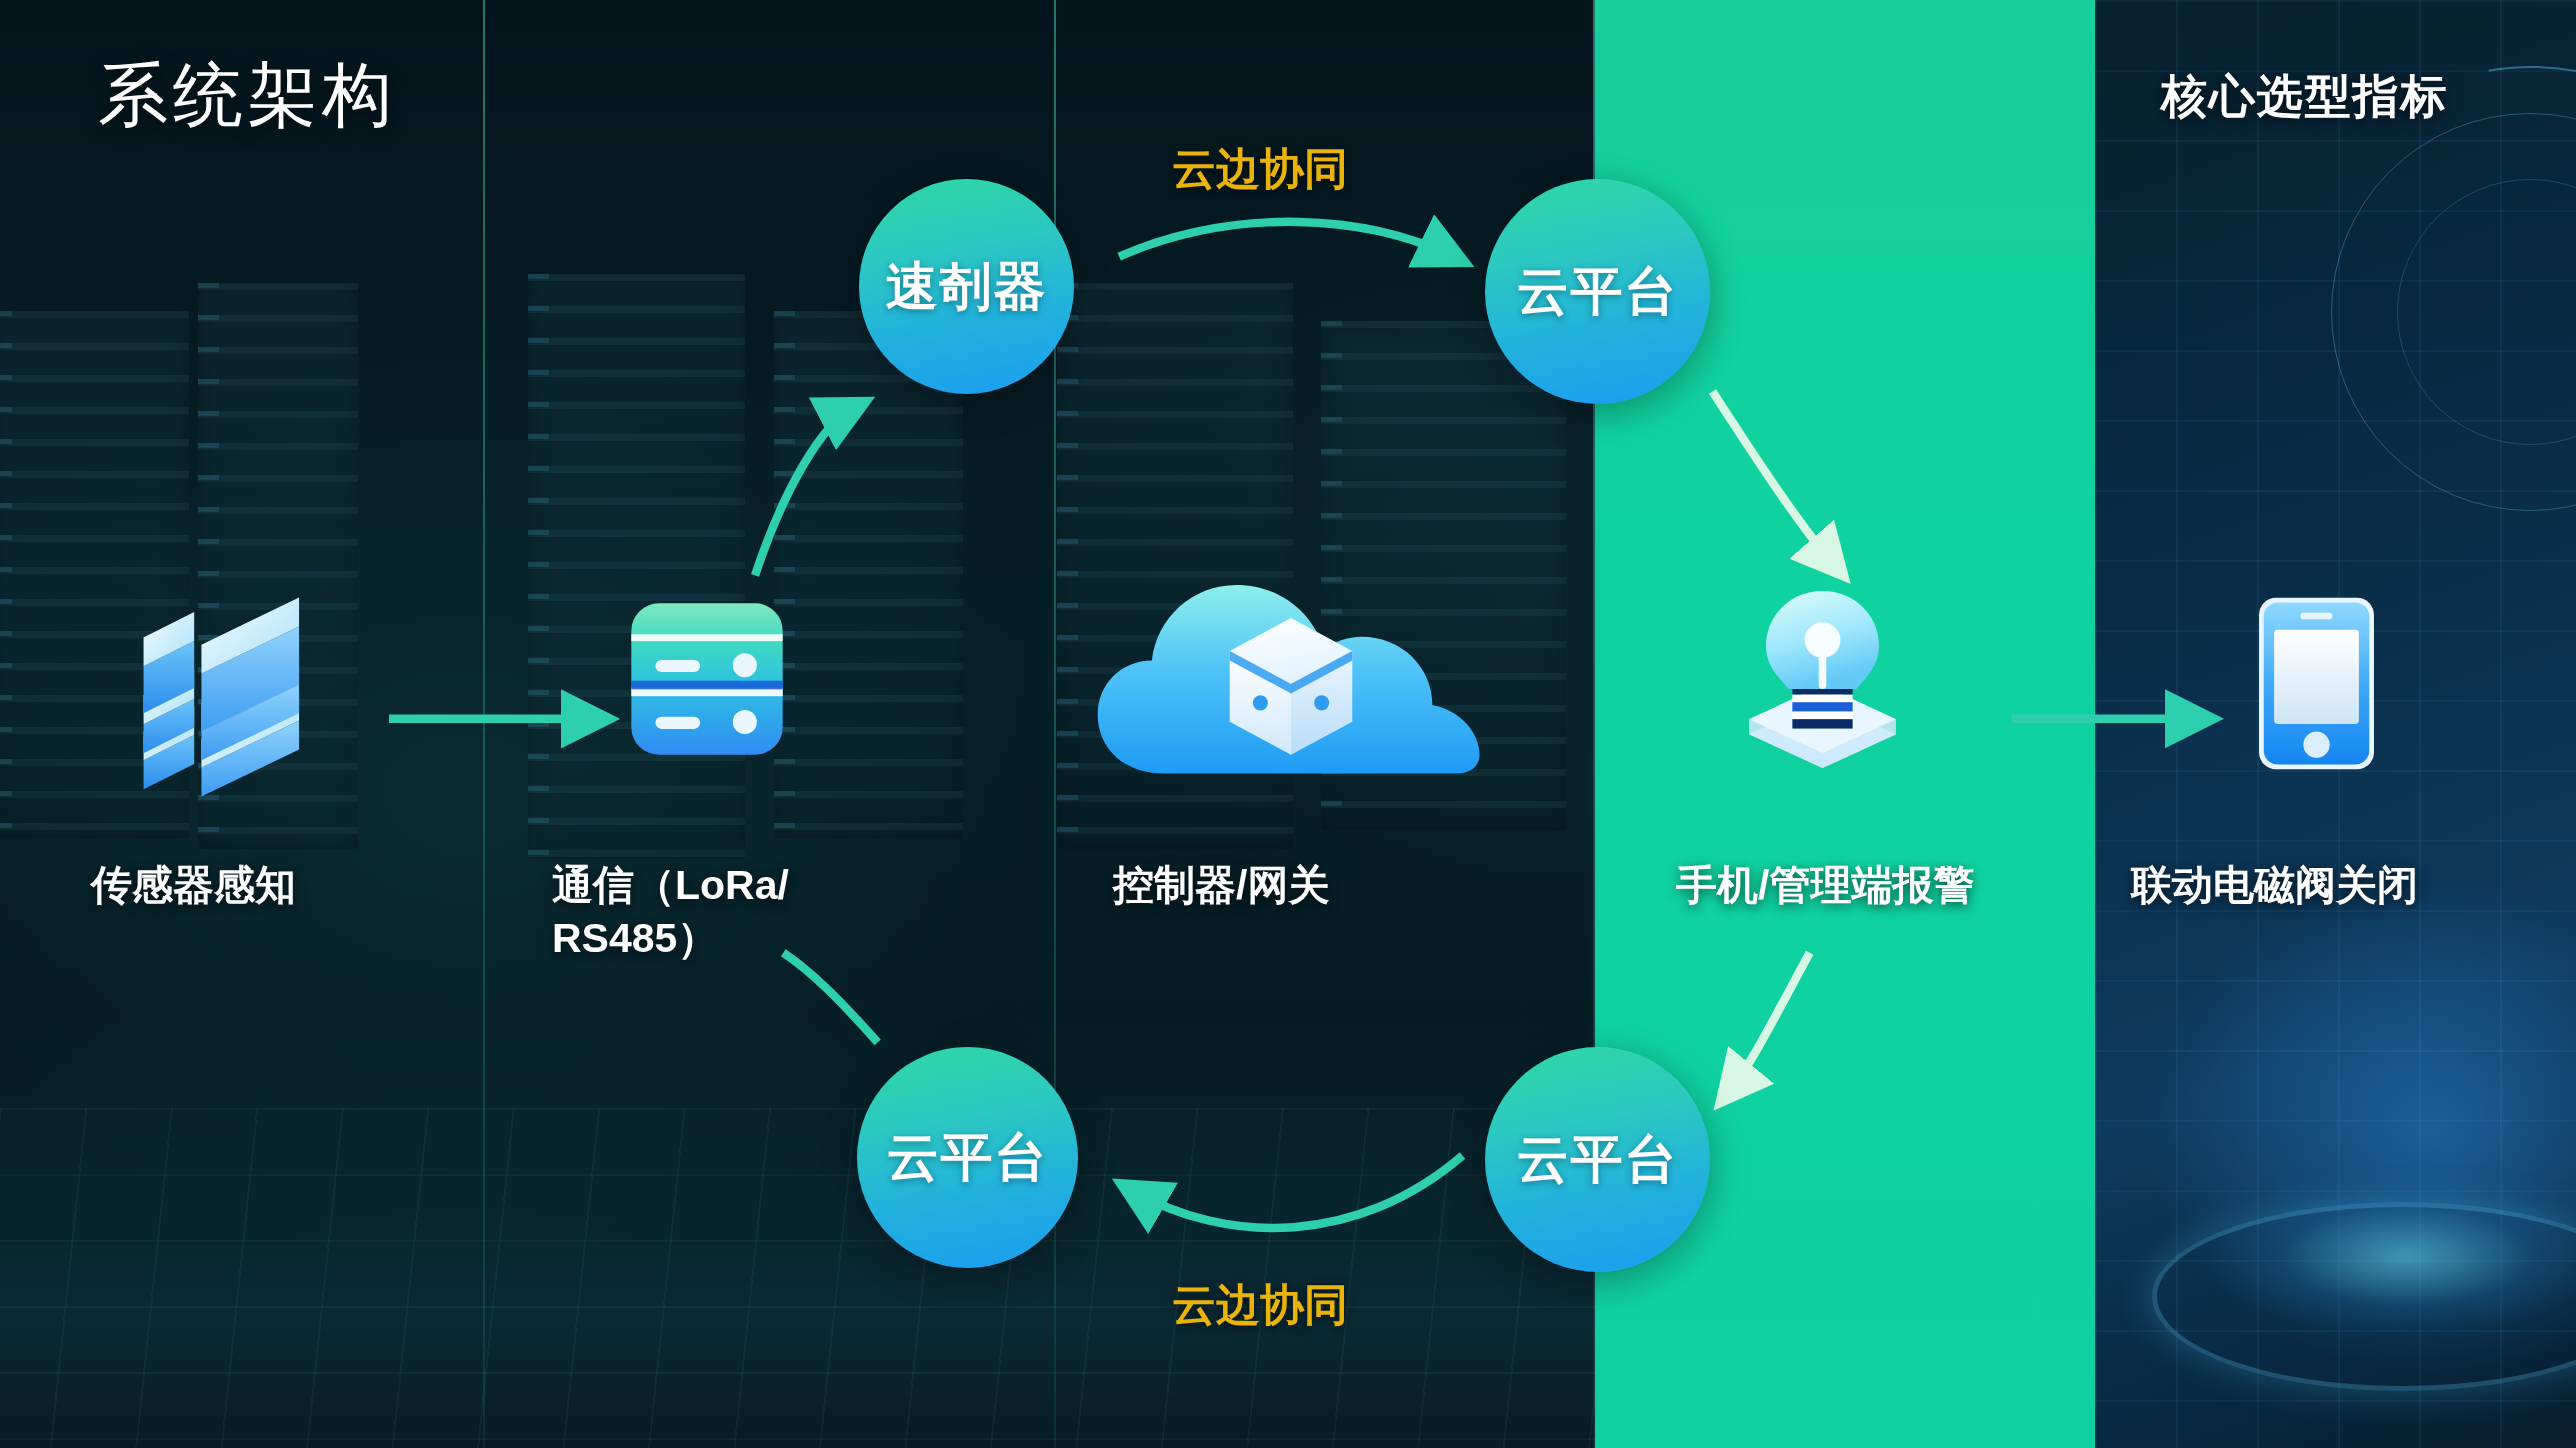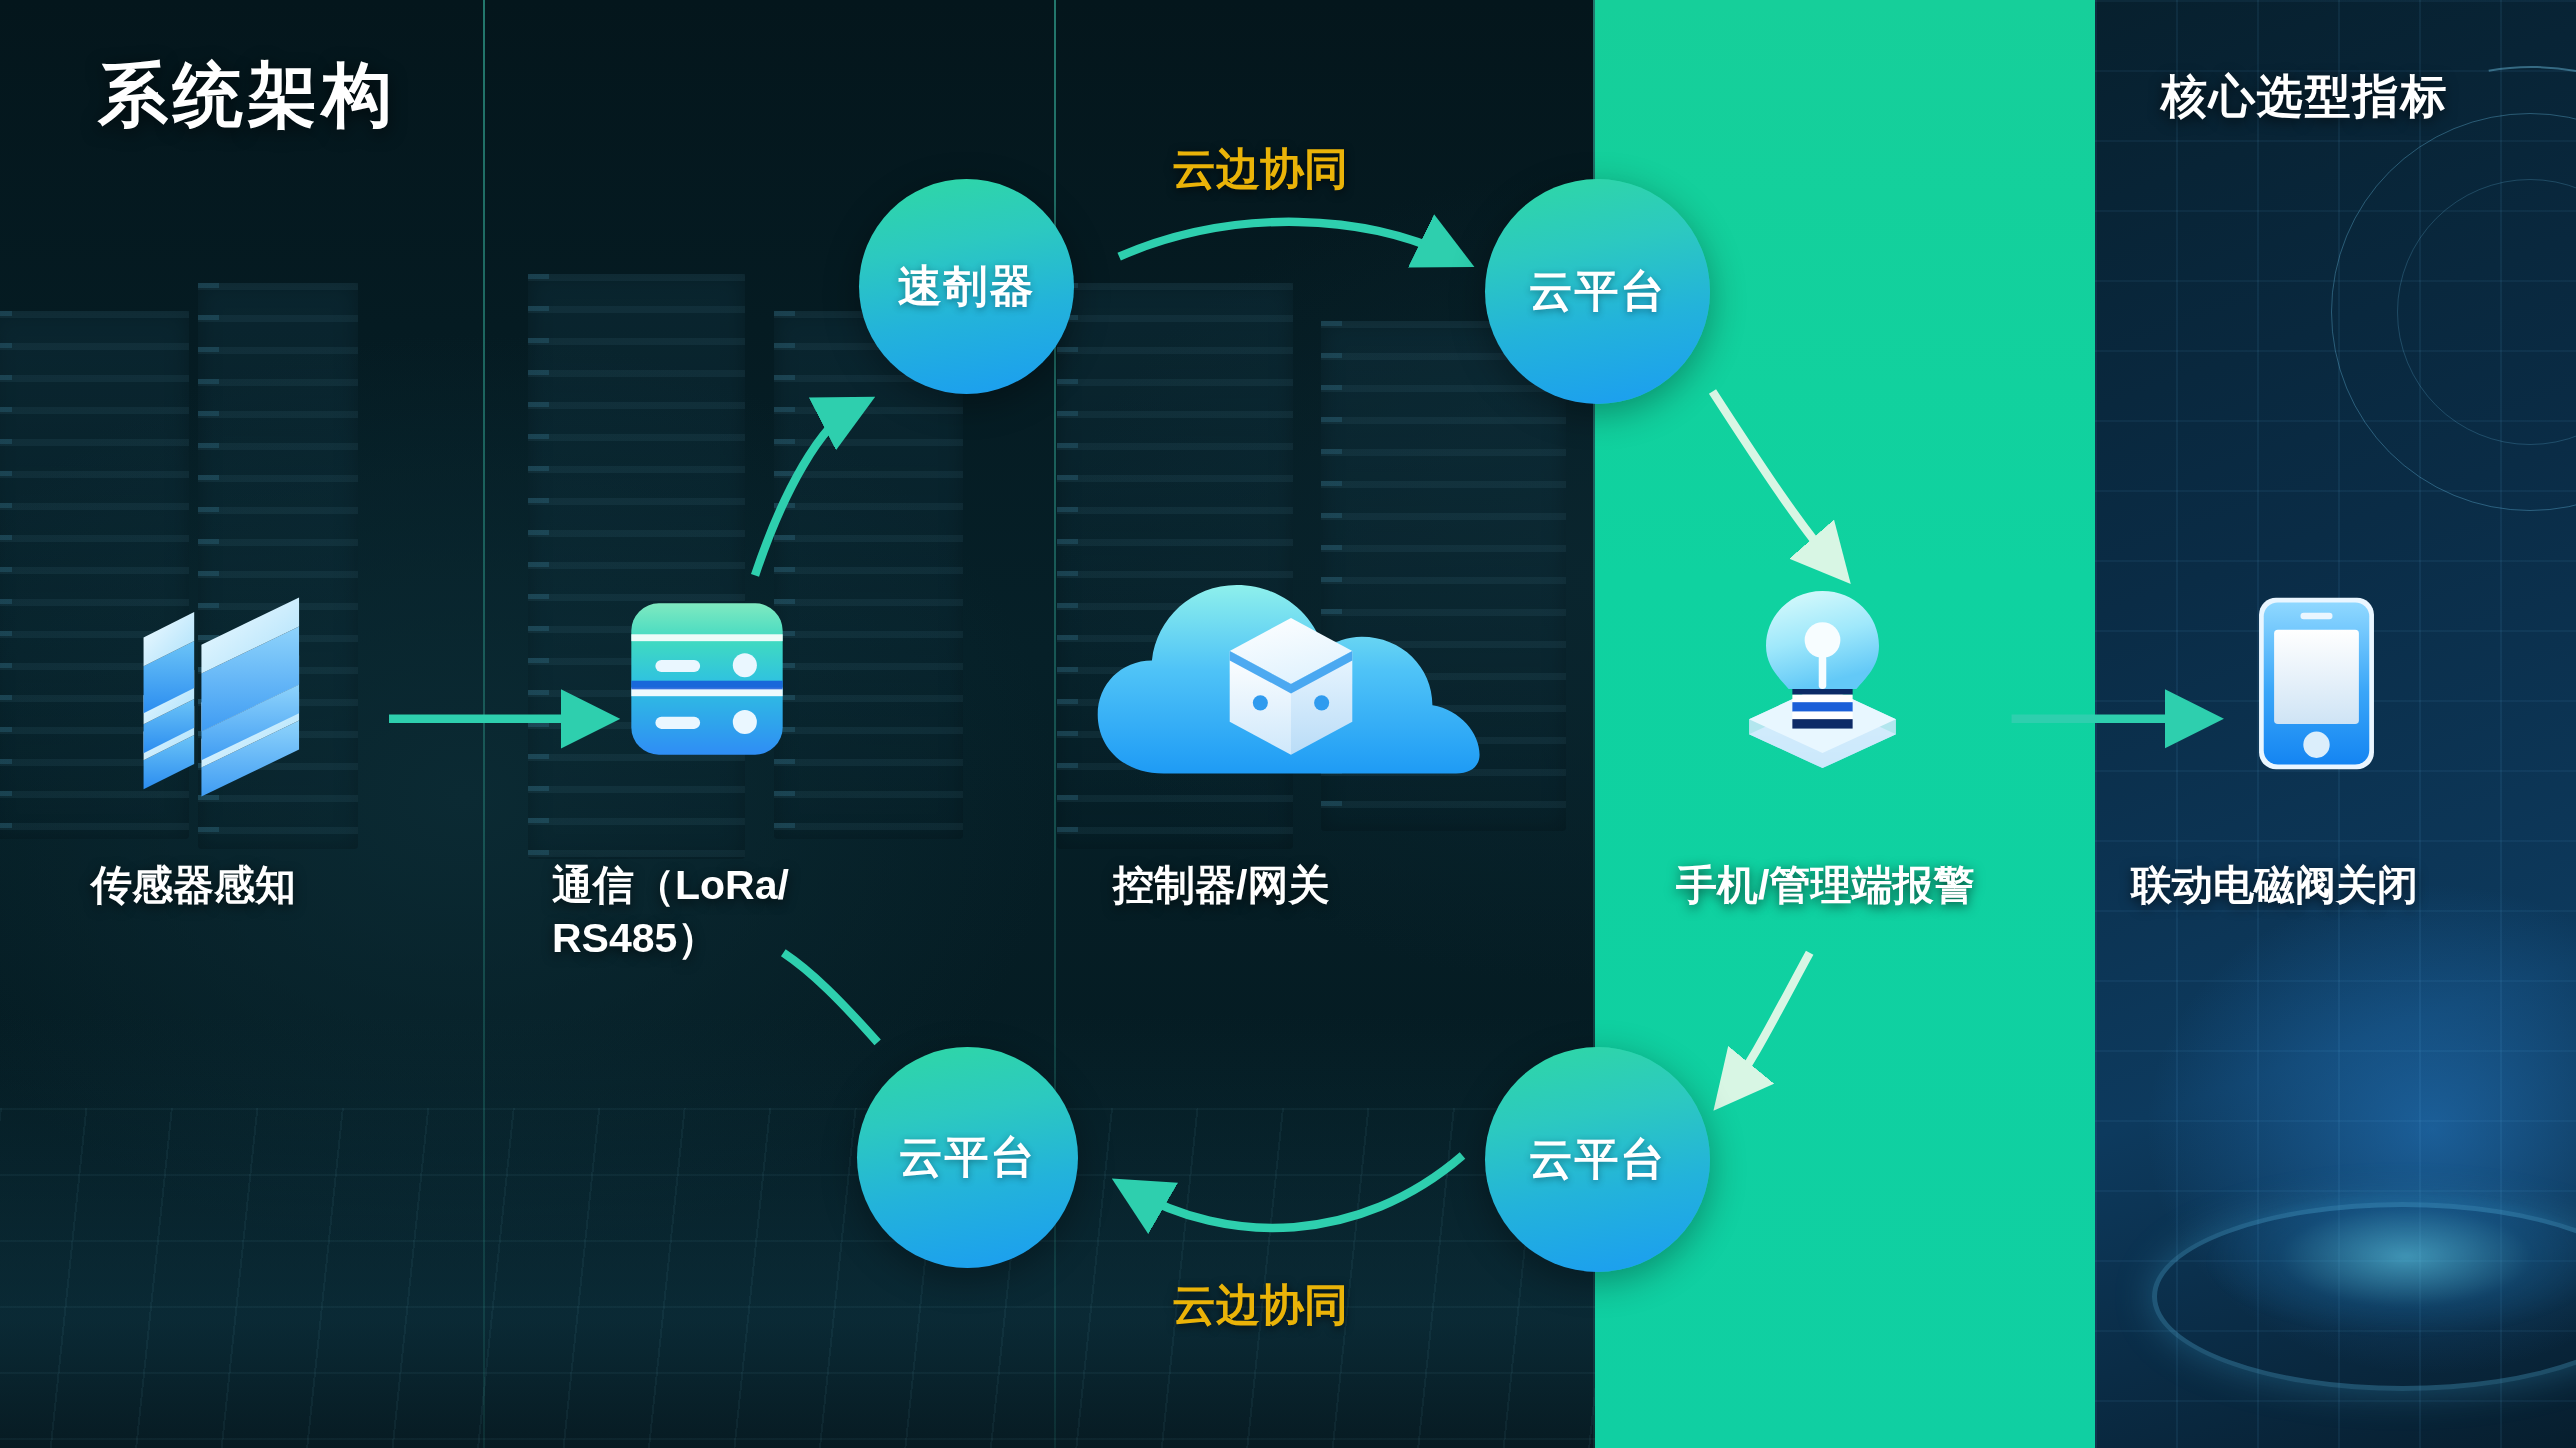--- a/index.html
+++ b/index.html
@@ -127,21 +127,21 @@
     position: absolute;
     top: 0; width: 1.9px; height: 1448px;
     background: linear-gradient(180deg, rgba(60,200,175,.55) 0%, rgba(60,200,175,.30) 50%, rgba(60,200,175,.10) 100%);
   }
 
   
   .title-left {
     position: absolute;
     left: 98px; top: 49px;
     font-size: 70px;
-    font-weight: 700;
+    font-weight: 400;
     color: #ffffff;
     letter-spacing: 4.7px;
     text-shadow: 0 3.8px 17px rgba(0,0,0,.65);
     white-space: nowrap;
     text-align: center;
   }
   .title-right {
     position: absolute;
     left: 2161px; top: 66px;
     font-size: 46px;
@@ -156,21 +156,21 @@
   .node {
     position: absolute;
     border-radius: 50%;
     background: linear-gradient(170deg, #2fd8a4 0%, #2cc9c0 32%, #23b3da 62%, #1b9cf2 100%);
     display: flex;
     align-items: center;
     justify-content: center;
     box-shadow: 0 9.4px 36px rgba(0,0,0,.32);
   }
   .node span {
-    font-size: 44px;
+    font-size: 52px;
     font-weight: 700;
     color: #fff;
     letter-spacing: 1.9px;
     text-shadow: 0 1.9px 7.5px rgba(0,40,60,.45);
     white-space: nowrap;
   }
 
   
   .caption {
     position: absolute;

